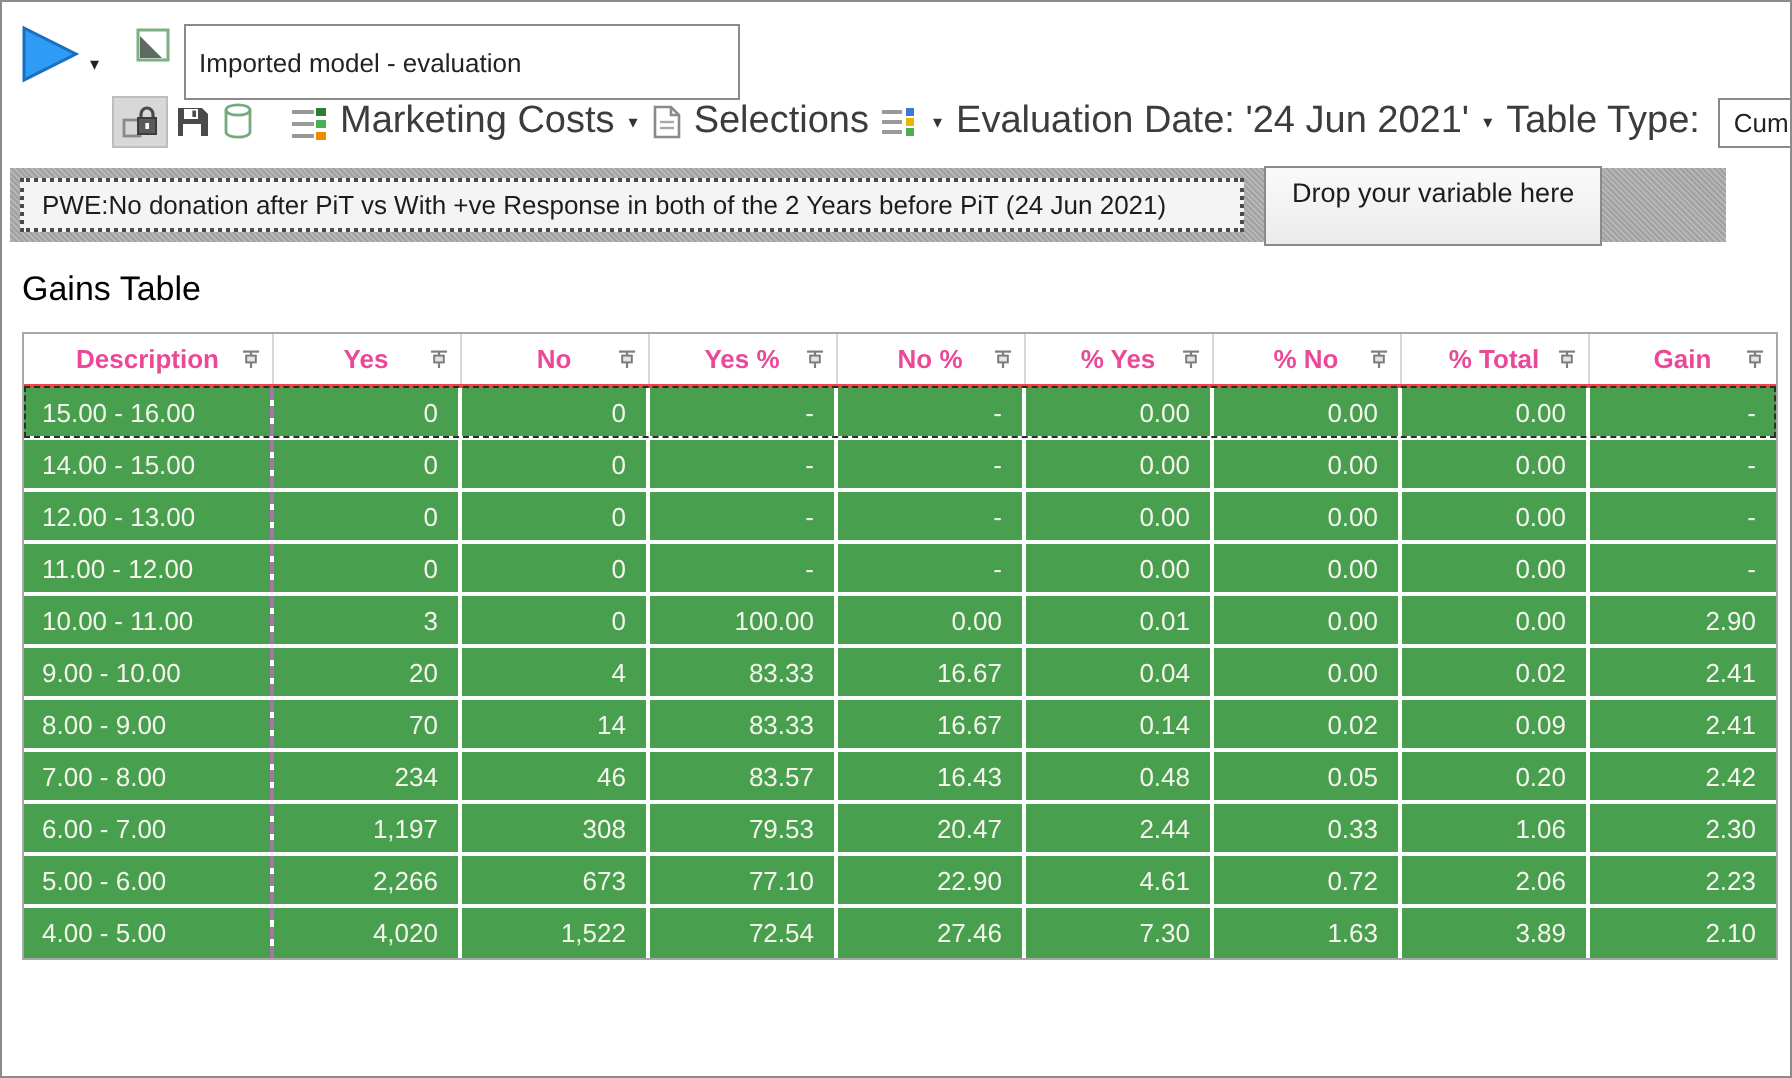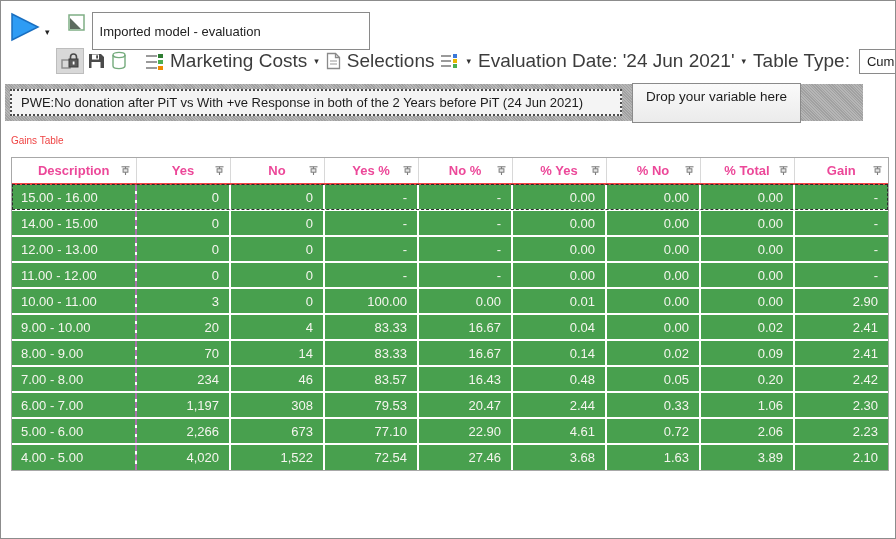--- a/index.html
+++ b/index.html
@@ -53,21 +53,21 @@
     font-size:13px; color:#1c1c1c; padding:0 9px;
     white-space:nowrap; overflow:hidden; cursor:grab;
   }
   .drop-target {
     margin-left:10px; height:40px; line-height:25px; padding:0 13px;
     background:linear-gradient(#fafafa,#ebebeb); border:1px solid #8a8a8a;
     font-size:13.5px; color:#1c1c1c; white-space:nowrap; cursor:pointer;
   }
 
   
-  .section-title { margin:14px 0 11px 10px; font-size:10px; color:#ef4444; }
+  .section-title { margin:14px 0 11px 10px; font-size:17px; color:#000000; }
 
   
   .gains-wrap { margin-left:10px; width:878px; border:1px solid #a8a8a8; }
   table.gains { border-collapse:collapse; table-layout:fixed; width:876px; }
   table.gains col.c-desc { width:124px; }
   table.gains thead th {
     height:26px; background:#fff; color:#ec4899; font-size:13px; font-weight:bold;
     border-right:1px solid #d8d8d8; border-bottom:2px solid #ef4444;
     position:relative; cursor:pointer; text-align:center; padding:0 4px;
   }
@@ -365,21 +365,21 @@
             <td class="num">0.72</td>
             <td class="num">2.06</td>
             <td class="num">2.23</td>
           </tr>
           <tr>
             <td class="desc">4.00 - 5.00</td>
             <td class="num">4,020</td>
             <td class="num">1,522</td>
             <td class="num">72.54</td>
             <td class="num">27.46</td>
-            <td class="num">3.68</td>
+            <td class="num">7.30</td>
             <td class="num">1.63</td>
             <td class="num">3.89</td>
             <td class="num">2.10</td>
           </tr>
         </tbody>
     </table>
   </div>
 
 </div>
 

